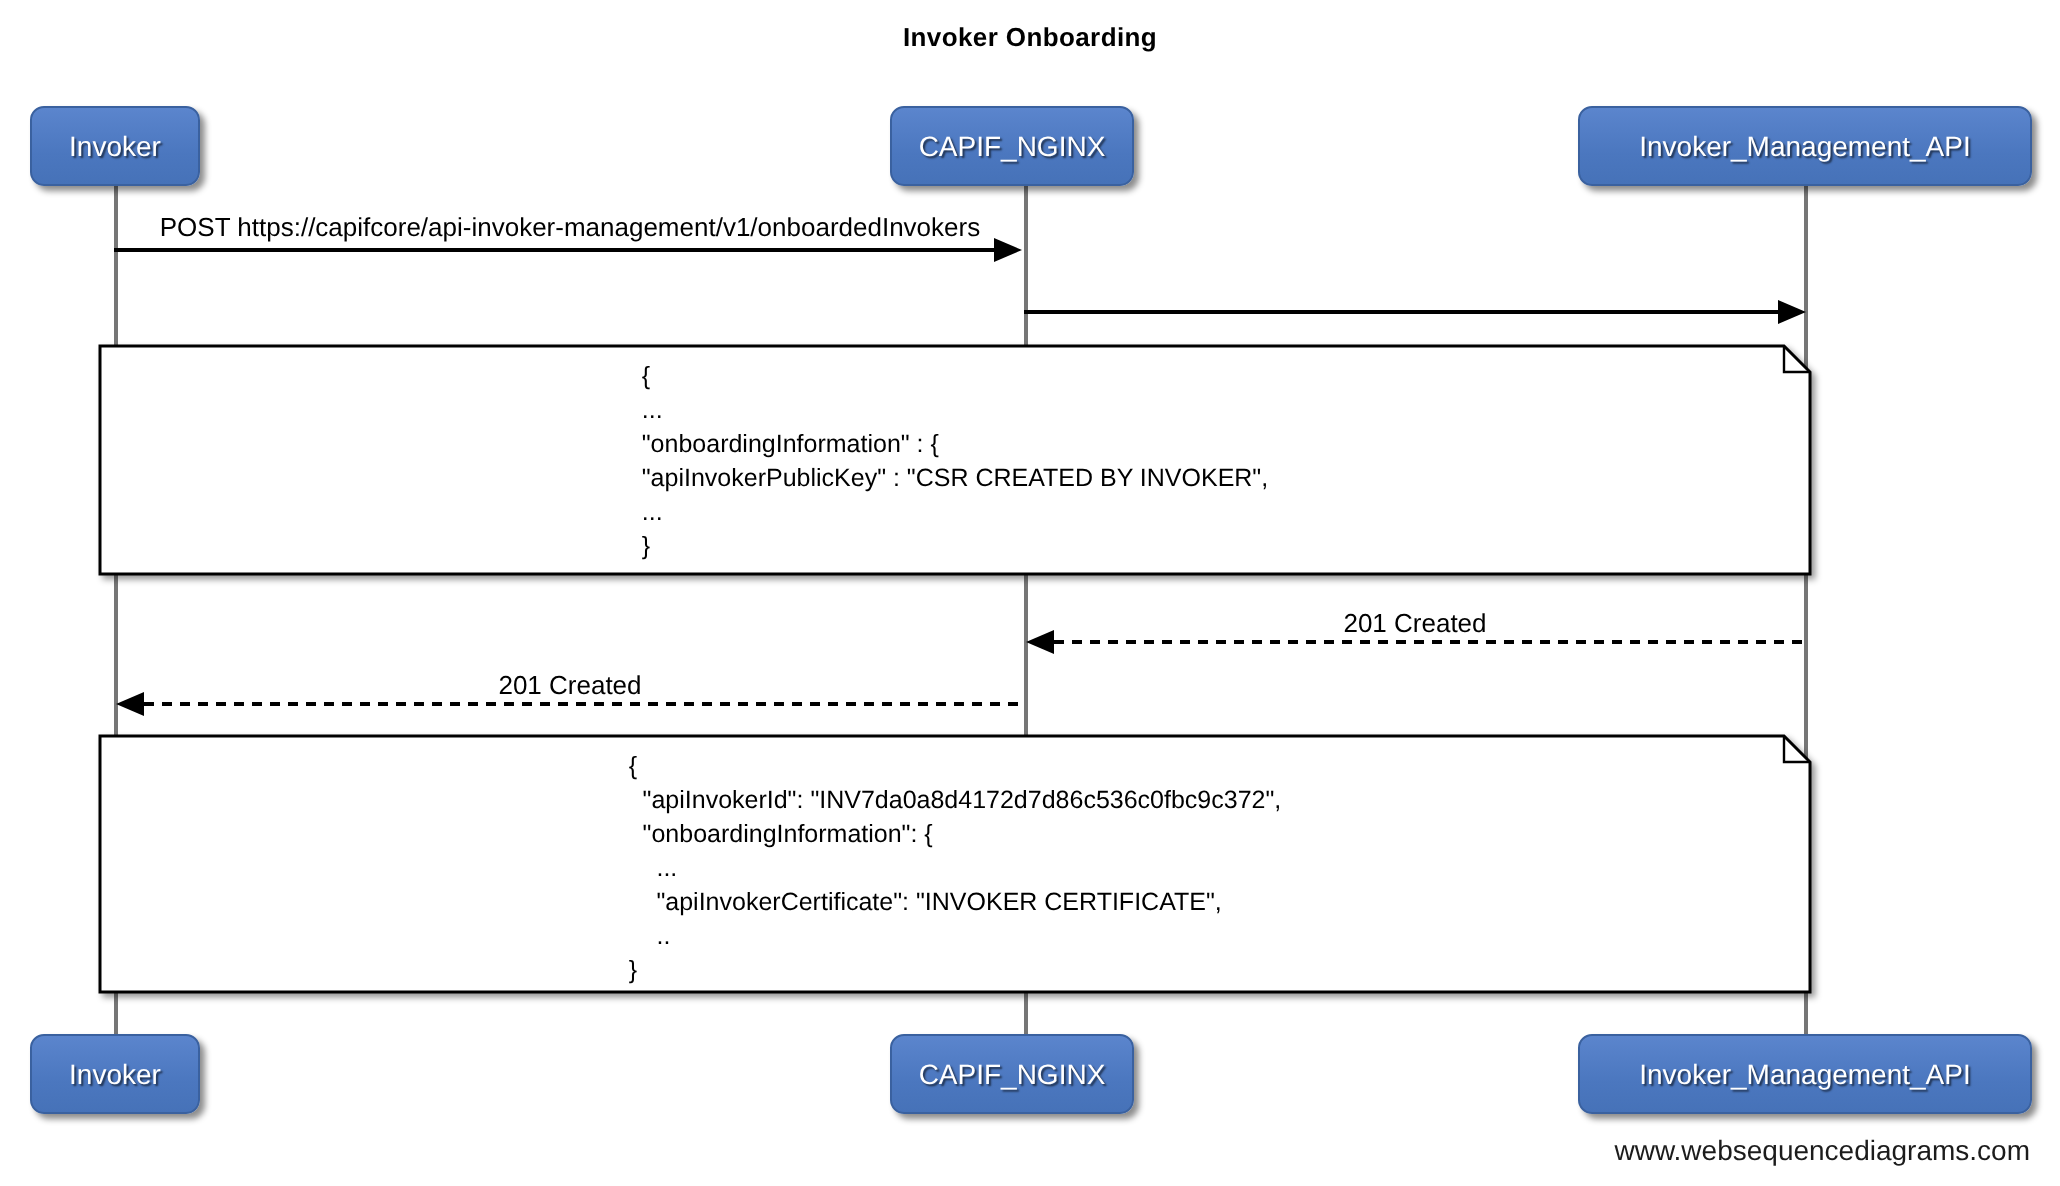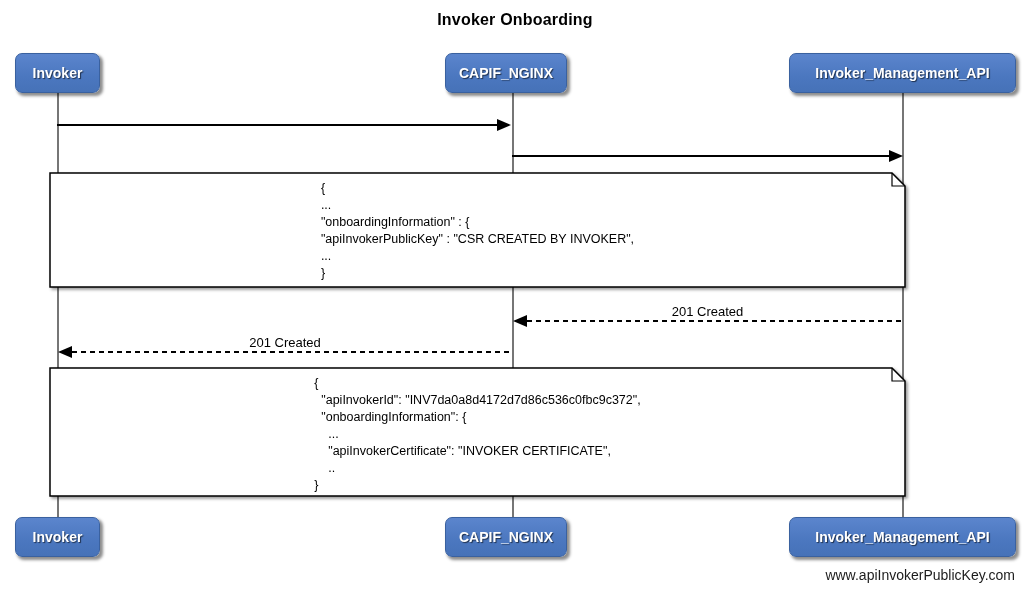--- a/index.html
+++ b/index.html
@@ -2,32 +2,32 @@
 <html><head>
 <meta charset="utf-8">
 <style>
   html,body{margin:0;padding:0;background:#fff;}
   .canvas{
     position:relative;width:1030px;height:593px;background:#ffffff;
     font-family:"Liberation Sans",sans-serif;color:#000;overflow:hidden;
   }
   .title{
     position:absolute;top:11px;left:0;width:100%;text-align:center;
-    font-size:16px;font-weight:bold;letter-spacing:.2px;
+    font-size:13px;font-weight:bold;letter-spacing:.2px;
   }
   .lifeline{
     position:absolute;width:2px;top:93px;height:424px;background:#767676;
   }
   .actor{
     position:absolute;height:40px;box-sizing:border-box;
     background:linear-gradient(180deg,#5b85cd 0%,#4b77bf 60%,#4672b8 100%);
     border:1px solid #3a619f;border-radius:7px;
     box-shadow:2.5px 2.5px 3px rgba(0,0,0,0.45);
     display:flex;align-items:center;justify-content:center;
-    color:#fff;font-size:14px;font-weight:bold;
+    color:#fff;font-size:14px;font-weight:normal;
     text-shadow:1px 1px 1px rgba(0,0,0,0.6);
   }
   .a1{left:15px;width:85px;}
   .a2{left:445px;width:122px;}
   .a3{left:789px;width:227px;text-align:center;}
   .top-row{top:53px;}
   .bottom-row{top:517px;}
   .msg-label{
     position:absolute;font-size:13px;text-align:center;white-space:nowrap;
   }
@@ -66,20 +66,21 @@
 <body>
 
 <div class="canvas">
 
   <div class="title">Invoker Onboarding</div>
 
   <div class="lifeline" style="left:56.5px"></div>
   <div class="lifeline" style="left:511.5px"></div>
   <div class="lifeline" style="left:901.5px"></div>
 
+  <div class="msg-label" style="left:57px;top:106px;width:456px">POST https://capifcore/api-invoker-management/v1/onboardedInvokers</div>
   <div class="msg-line" style="left:57px;top:124px;width:442px"></div>
   <div class="arrow-right" style="left:497px;top:119px"></div>
 
   <div class="msg-line" style="left:512px;top:155px;width:377px"></div>
   <div class="arrow-right" style="left:889px;top:150px"></div>
 
   <div class="msg-label" style="left:512px;top:304px;width:391px">201 Created</div>
   <div class="msg-line dashed" style="left:527px;top:320px;width:376px"></div>
   <div class="arrow-left" style="left:513px;top:315px"></div>
 
@@ -135,15 +136,15 @@
   <div class="actor a1 bottom-row">
     <span>Invoker</span>
   </div>
   <div class="actor a2 bottom-row">
     <span>CAPIF_NGINX</span>
   </div>
   <div class="actor a3 bottom-row">
     <span>Invoker_Management_API</span>
   </div>
 
-  <div class="watermark">www.apiInvokerPublicKey.com</div>
+  <div class="watermark">www.websequencediagrams.com</div>
 
 </div>
 
 </body></html>

